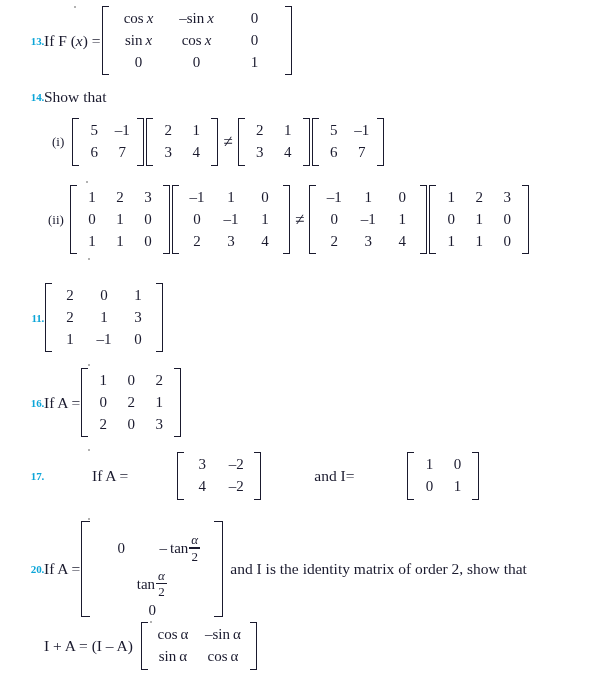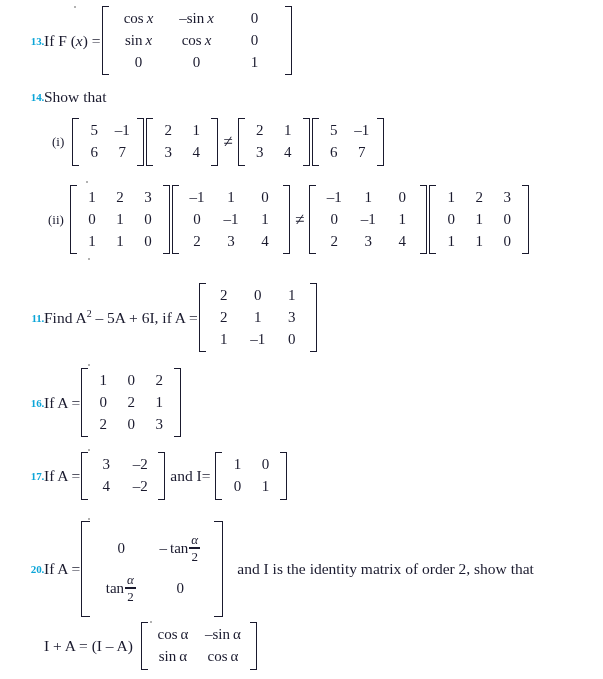--- a/index.html
+++ b/index.html
@@ -320,21 +320,20 @@
             <span class="mcell">1</span>
             <span class="mcell">0</span>
           </span>
       </span>
       <span class="br br-r"></span>
     </span>
   </div>
 
   <div class="problem" style="left:10px; top:283px;">
     <span class="qnum">11.</span>
-    <span class="txt">Find A<sup>2</sup> – 5A + 6I, if A =</span>
     <span class="matrix m-w34">
       <span class="br br-l"></span>
       <span class="mrows">
         <span class="mrow">
             <span class="mcell">2</span>
             <span class="mcell">0</span>
             <span class="mcell">1</span>
           </span>
         <span class="mrow">
             <span class="mcell">2</span>
@@ -370,21 +369,21 @@
         <span class="mrow">
             <span class="mcell">2</span>
             <span class="mcell">0</span>
             <span class="mcell">3</span>
           </span>
       </span>
       <span class="br br-r"></span>
     </span>
   </div>
 
-  <div class="problem" style="left:10px; top:452px;">
+  <div class="problem" style="left:10px; top:452px;gap:48px;">
     <span class="qnum">17.</span>
     <span class="txt">If A =</span>
     <span class="matrix m-w34">
       <span class="br br-l"></span>
       <span class="mrows">
         <span class="mrow">
             <span class="mcell">3</span>
             <span class="mcell">–2</span>
           </span>
         <span class="mrow">
@@ -420,34 +419,34 @@
         <span class="mrow" style="height:40px;">
           <span class="mcell" style="min-width:56px;">0</span>
           <span class="mcell" style="min-width:62px;">
             <span class="tanexp">– tan<span class="frac">
                   <span class="num">α</span>
                   <span class="bar"></span>
                   <span class="den">2</span>
                 </span></span>
           </span>
         </span>
-        <span class="mrow" style="height:40px;">
+        <span class="mrow" style="height:40px;flex-direction:column;">
           <span class="mcell" style="min-width:56px;">
             <span class="tanexp">tan<span class="frac">
                   <span class="num">α</span>
                   <span class="bar"></span>
                   <span class="den">2</span>
                 </span></span>
           </span>
           <span class="mcell" style="min-width:62px;">0</span>
         </span>
       </span>
       <span class="br br-r" style="width:9px;flex:0 0 9px;"></span>
     </span>
-    <span class="txt" style="padding-left:13px;">and I is the identity matrix of order 2, show that</span>
+    <span class="txt" style="padding-left:6px;">and I is the identity matrix of order 2, show that</span>
   </div>
 
   <div class="problem" style="left:44px; top:622px;">
     <span class="txt">I + A = (I – A)</span>
     <span class="matrix m-w40" style="margin-left:8px;">
       <span class="br br-l"></span>
       <span class="mrows">
         <span class="mrow">
           <span class="mcell" style="min-width:48px;">cos α</span>
           <span class="mcell" style="min-width:52px;">–sin α</span>

